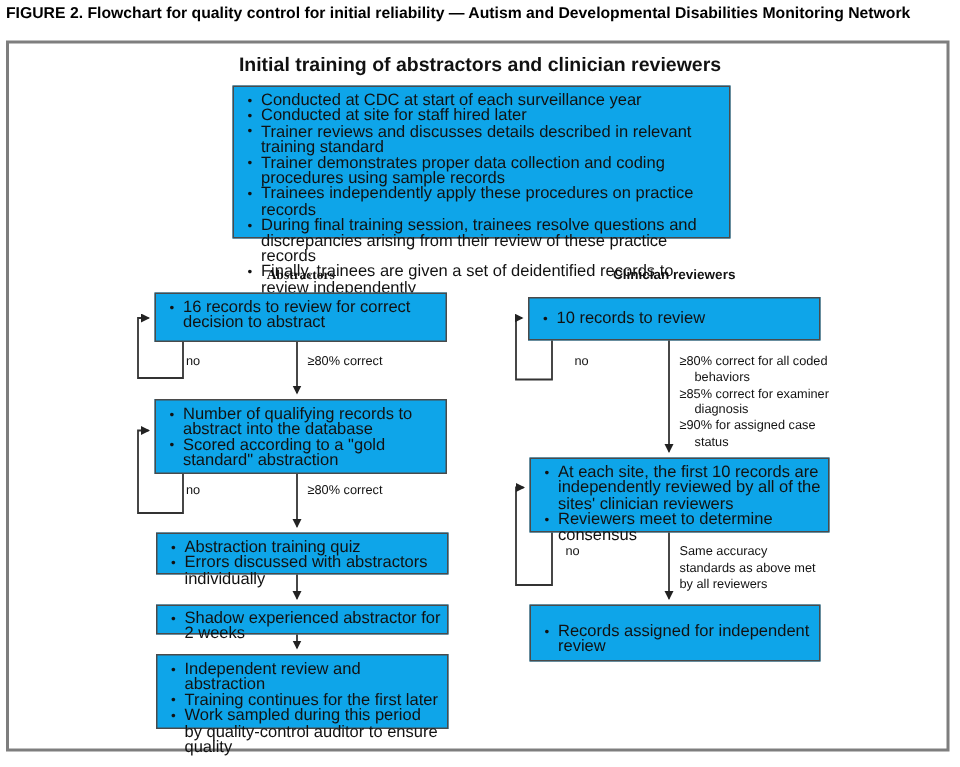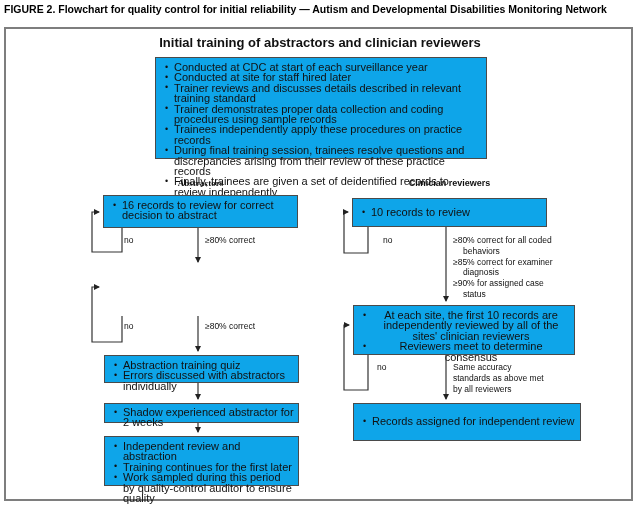--- a/index.html
+++ b/index.html
@@ -41,20 +41,26 @@
   </div>
 
   <div class="colhead" style="left:103px;top:178px;width:195px;font-family:Liberation Serif, serif;">Abstractors</div>
   <div class="colhead" style="left:352px;top:178px;width:195px;">Clinician reviewers</div>
 
   <div class="box" style="left:103px;top:195px;width:195px;height:33px;">
     <ul>
         <li>16 records to review for correct decision to abstract</li>
       </ul>
   </div>
+  <div class="box" style="left:103px;top:266px;width:195px;height:50px;">
+    <ul>
+      <li>Number of qualifying records to abstract into the database</li>
+      <li>Scored according to a "gold standard" abstraction</li>
+    </ul>
+  </div>
   <div class="box" style="left:104px;top:355px;width:195px;height:28px;">
     <ul>
       <li>Abstraction training quiz</li>
       <li>Errors discussed with abstractors individually</li>
     </ul>
   </div>
   <div class="box" style="left:104px;top:403px;width:195px;height:20px;padding-top:3px;">
     <ul>
         <li>Shadow experienced abstractor for 2 weeks</li>
       </ul>
@@ -65,27 +71,27 @@
       <li>Training continues for the first later</li>
       <li>Work sampled during this period by quality-control auditor to ensure quality</li>
     </ul>
   </div>
 
   <div class="box" style="left:352px;top:198px;width:195px;height:29px;padding-top:8px;">
     <ul>
         <li>10 records to review</li>
       </ul>
   </div>
-  <div class="box" style="left:353px;top:305px;width:222px;height:50px;text-align:center;">
+  <div class="box" style="left:353px;top:305px;width:200px;height:50px;">
     <ul>
       <li>At each site, the first 10 records are independently reviewed by all of the sites' clinician reviewers</li>
       <li>Reviewers meet to determine consensus</li>
     </ul>
   </div>
-  <div class="box" style="left:353px;top:403px;width:228px;height:38px;padding-top:12px;">
+  <div class="box" style="left:353px;top:403px;width:194px;height:38px;padding-top:12px;">
     <ul>
         <li>Records assigned for independent review</li>
       </ul>
   </div>
 
   <div class="lbl" style="left:124px;top:235px;">no</div>
   <div class="lbl" style="left:205px;top:235px;">≥80% correct</div>
   <div class="lbl" style="left:124px;top:321px;">no</div>
   <div class="lbl" style="left:205px;top:321px;">≥80% correct</div>
 

